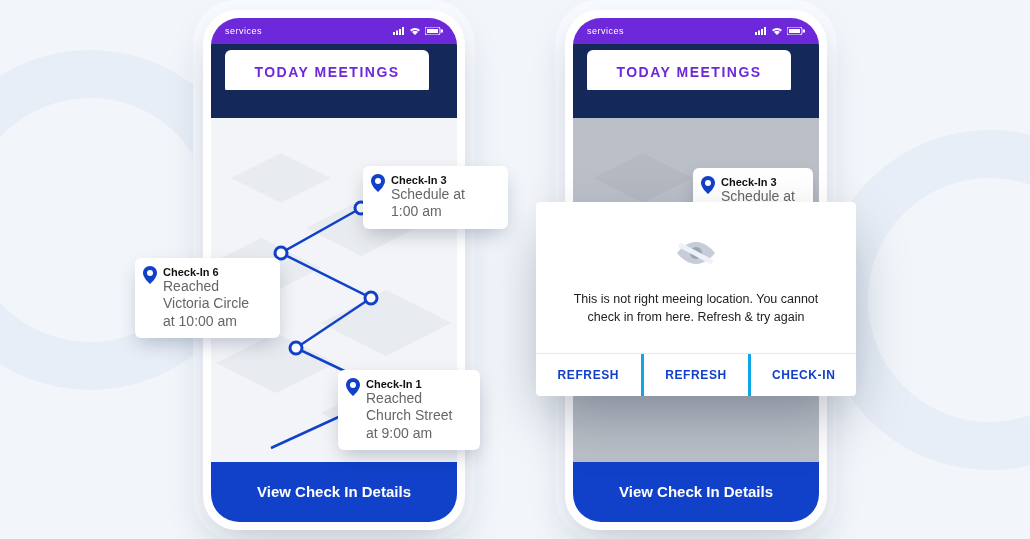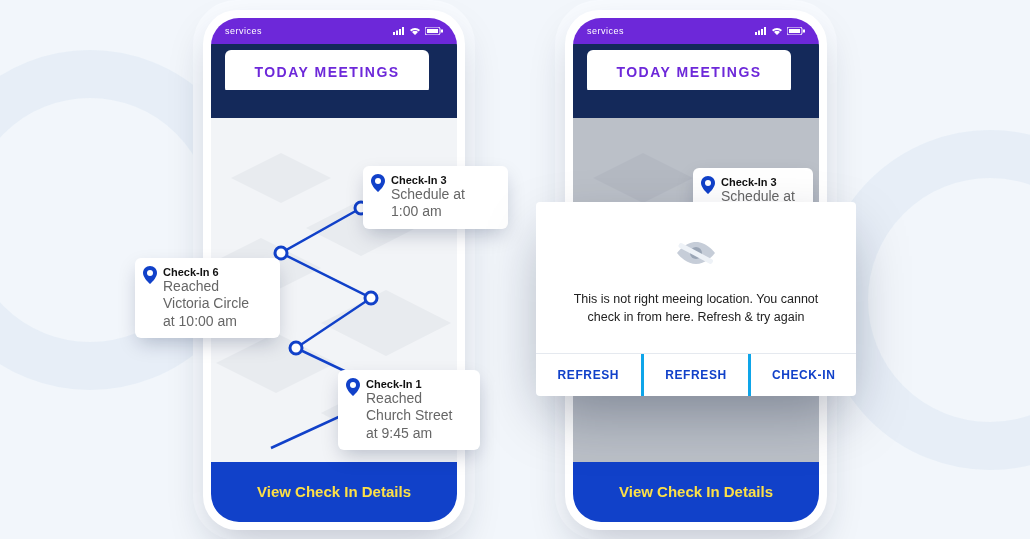--- a/index.html
+++ b/index.html
@@ -89,21 +89,21 @@
   .map-area {
     position: relative;
     background: #f2f4f7;
     height: 344px;
   }
   .map-svg { position:absolute; inset:0; }
 
   .cta-bar {
     height: 60px;
     background: #1141c9;
-    color:#fde047;
+    color:#ffffff;
     display:flex;
     align-items:center;
     justify-content:center;
     font-weight:700;
     font-size:15px;
     text-align:right;
   }
 
   
   .chk {
@@ -241,21 +241,21 @@
         <div class="ss">Reached Victoria Circle at 10:00 am</div>
       </div>
     </div>
     <div class="chk" style="top:320px; left:135px; width:142px;margin-top:40px;">
       <svg class="pin pin-svg" width="14" height="18" viewBox="0 0 14 18">
           <path d="M7 0C3 0 0 3 0 7c0 5 7 11 7 11s7-6 7-11C14 3 11 0 7 0" fill="#1141c9"></path>
           <circle cx="7" cy="7" r="3" fill="#fff"></circle>
         </svg>
       <div>
         <div class="tt">Check-In 1</div>
-        <div class="ss">Reached Church Street at 9:45 am</div>
+        <div class="ss">Reached Church Street at 9:00 am</div>
       </div>
     </div>
   </div>
 
   <div class="phone-wrap">
     <div class="phone">
       <div class="screen">
         <div class="statusbar">
           <span>services</span>
           <span class="status-icons">

